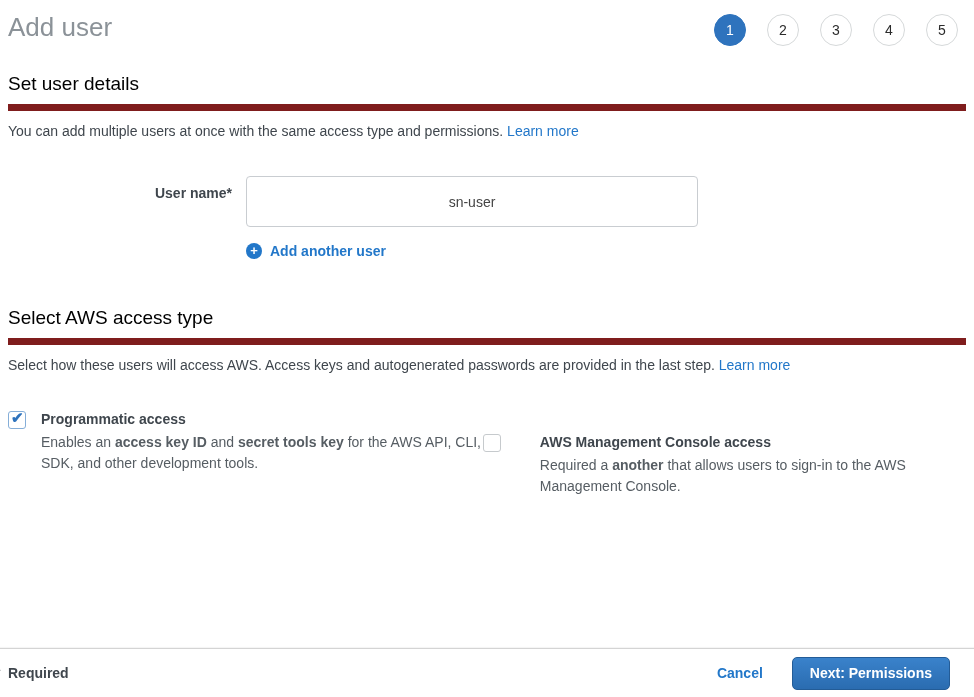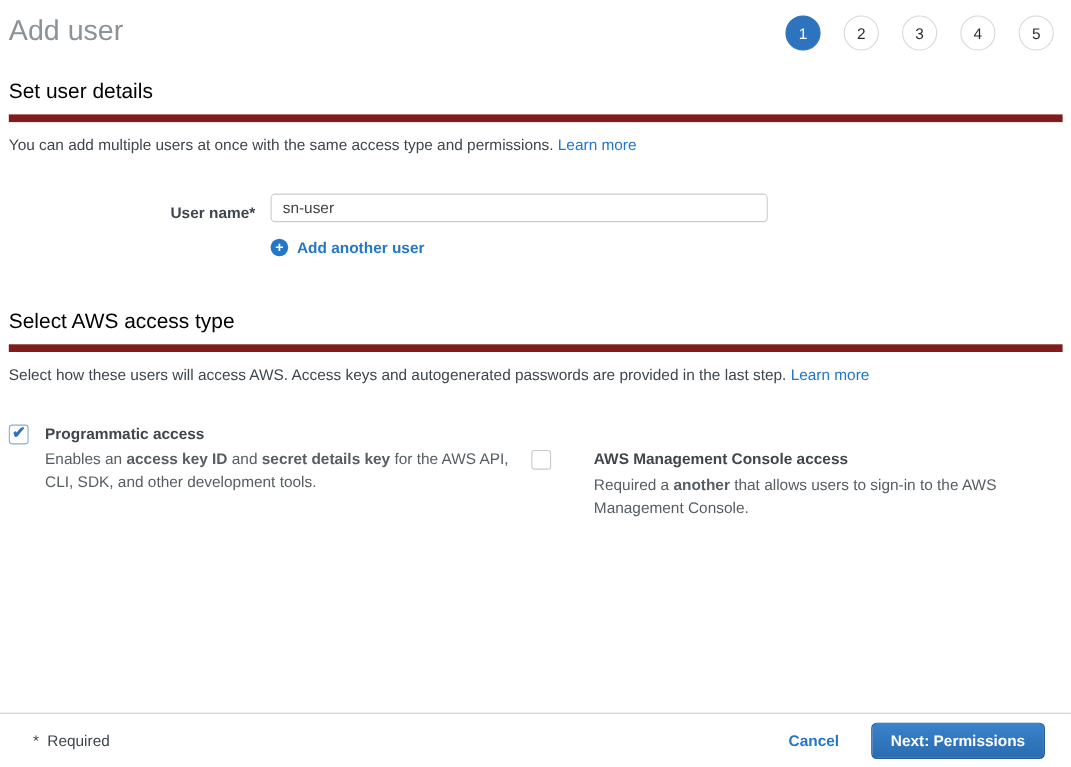--- a/index.html
+++ b/index.html
@@ -74,28 +74,29 @@
     flex: 0 0 238px;
     text-align: right;
     padding-right: 14px;
     font-size: 14px;
     font-weight: bold;
     color: #3f464d;
     padding-top: 9px;
   }
   .username-input {
     width: 452px;
-    height: 26px;
+    height: 51px;
     border: 1px solid #c9cdd1;
     border-radius: 4px;
     padding: 0 10px;
     font-size: 14px;
     font-family: "Liberation Sans", sans-serif;
     color: #444;
     outline: none;
+    text-align: center;
   }
   .add-user-row { margin-top: 14px; }
   .add-user-link {
     display: inline-flex;
     align-items: center;
     font-size: 14px;
     font-weight: bold;
     color: #2277c9;
     text-decoration: none;
     cursor: pointer;
@@ -158,24 +159,23 @@
     height: 49px;
     background: #fff;
     border-top: 1px solid #d4d4d4;
     box-shadow: 0 -1px 1px rgba(0,0,0,0.04);
     display: flex;
     align-items: center;
     padding: 0 24px 0 8px;
   }
   .required {
     font-size: 14px;
-    font-weight: normal;
+    font-weight: bold;
     color: #3f464d;
     position: relative;
-    margin-left: 35px;
   }
   .req-marker { position: absolute; left: -13px; top: 0; }
   .footer-spacer { flex: 1; }
   .cancel-link {
     font-size: 14px;
     font-weight: bold;
     color: #2277c9;
     text-decoration: none;
     margin-right: 29px;
     cursor: pointer;
@@ -238,21 +238,21 @@
     </p>
 
     <div class="form-row">
       <div class="options">
 
         <div class="option">
           <div class="checkbox checked"></div>
           <div class="option-body">
             <div class="option-title">Programmatic access</div>
             <div class="option-desc">
-              <span>Enables an </span><b>access key ID</b><span> and </span><b>secret details key</b><span> for the AWS API, CLI, SDK, and other development tools.</span>
+              <span>Enables an </span><b>access key ID</b><span> and </span><b>secret tools key</b><span> for the AWS API, CLI, SDK, and other development tools.</span>
             </div>
           </div>
         </div>
 
         <div class="option">
           <div class="checkbox"></div>
           <div class="option-body">
             <div class="option-title">AWS Management Console access</div>
             <div class="option-desc">
               <span>Required a </span><b>another</b><span> that allows users to sign-in to the AWS Management Console.</span>

